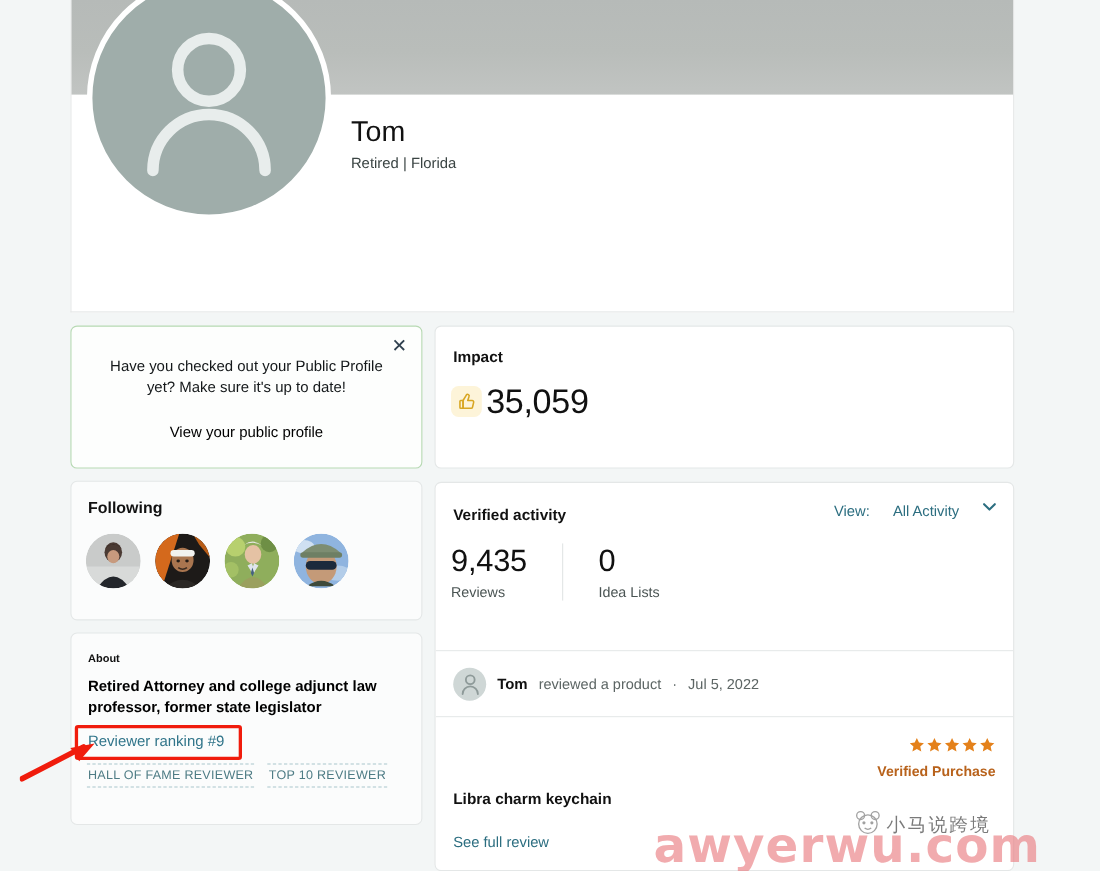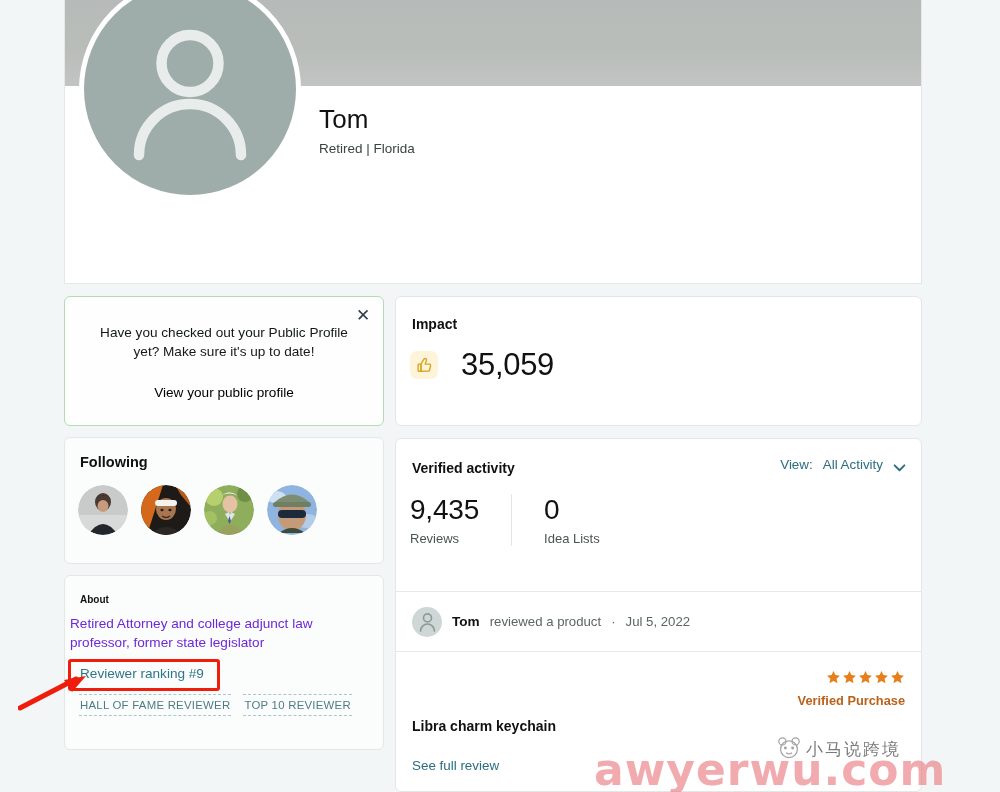--- a/index.html
+++ b/index.html
@@ -84,64 +84,64 @@
   }
 
   .about-card {
     position: absolute; left: 64px; top: 575px; width: 320px; height: 175px;
   }
   .about-title {
     position: absolute; left: 15px; top: 18px;
     font-size: 10px; font-weight: bold; color: #111;
   }
   .about-body {
-    position: absolute; left: 5px; right: 15px; top: 38px;
-    font-size: 13.6px; color: #6d28d9; line-height: 1.42;
+    position: absolute; left: 15px; right: 15px; top: 38px;
+    font-size: 13.6px; color: #000000; line-height: 1.42; font-weight: bold;
   }
   .rank-link {
     position: absolute; left: 15px; top: 90px;
     font-size: 13.6px; color: #31758a; text-decoration: none; cursor: pointer;
   }
   .badges { position: absolute; left: 14px; top: 118px; display: flex; gap: 12px; }
   .badge {
     font-size: 11.4px; letter-spacing: .25px; color: #4e7c85;
     border-top: 1.5px dashed #a9c6cc; border-bottom: 1.5px dashed #a9c6cc;
     padding: 4px 1px 4px 1px; cursor: pointer; white-space: nowrap;
   }
 
   
   .impact-card {
     position: absolute; left: 395px; top: 296px; width: 527px; height: 130px;
   }
   .impact-title {
     position: absolute; left: 16px; top: 19px;
     font-size: 14px; font-weight: bold; color: #111;
   }
-  .impact-row { position: absolute; left: 14px; top: 50px; display: flex; align-items: center; gap: 23px; }
+  .impact-row { position: absolute; left: 14px; top: 50px; display: flex; align-items: center; gap: 4px; }
   .thumb-badge {
     width: 28px; height: 28px; border-radius: 7px;
     background: #fdf4d9;
     display: flex; align-items: center; justify-content: center;
   }
   .thumb-badge svg { width: 17px; height: 17px; display: block; }
   .impact-num { font-size: 31px; color: #111; letter-spacing: -.3px; }
 
   .community-card {
     position: absolute; left: 395px; top: 438px; width: 527px; height: 354px;
     background: #ffffff; border: 1px solid #e4e7e7; border-radius: 6px;
     overflow: hidden;
   }
   .ca-title {
     position: absolute; left: 16px; top: 21px;
     font-size: 14px; font-weight: bold; color: #111;
   }
   .ca-view {
     position: absolute; right: 15px; top: 18px;
     font-size: 13.4px; color: #2c6e80; cursor: pointer;
-    display: flex; align-items: flex-end; gap: 10px;
+    display: flex; align-items: flex-start; gap: 21px;
   }
   .ca-view .sel { color: #2c6e80; }
   .chev { width: 13px; height: 8px; display: block; }
   .stats { position: absolute; left: 14px; top: 55px; display: flex; align-items: flex-end; }
   .stat { padding-right: 32px; }
   .stat + .stat { padding-left: 32px; border-left: 1px solid #e2e5e5; }
   .stat-num { font-size: 28px; color: #111; line-height: 1.15; letter-spacing: -.2px; }
   .stat-lbl { font-size: 13px; color: #4a5453; margin-top: 5px; }
 
   .activity-head {

